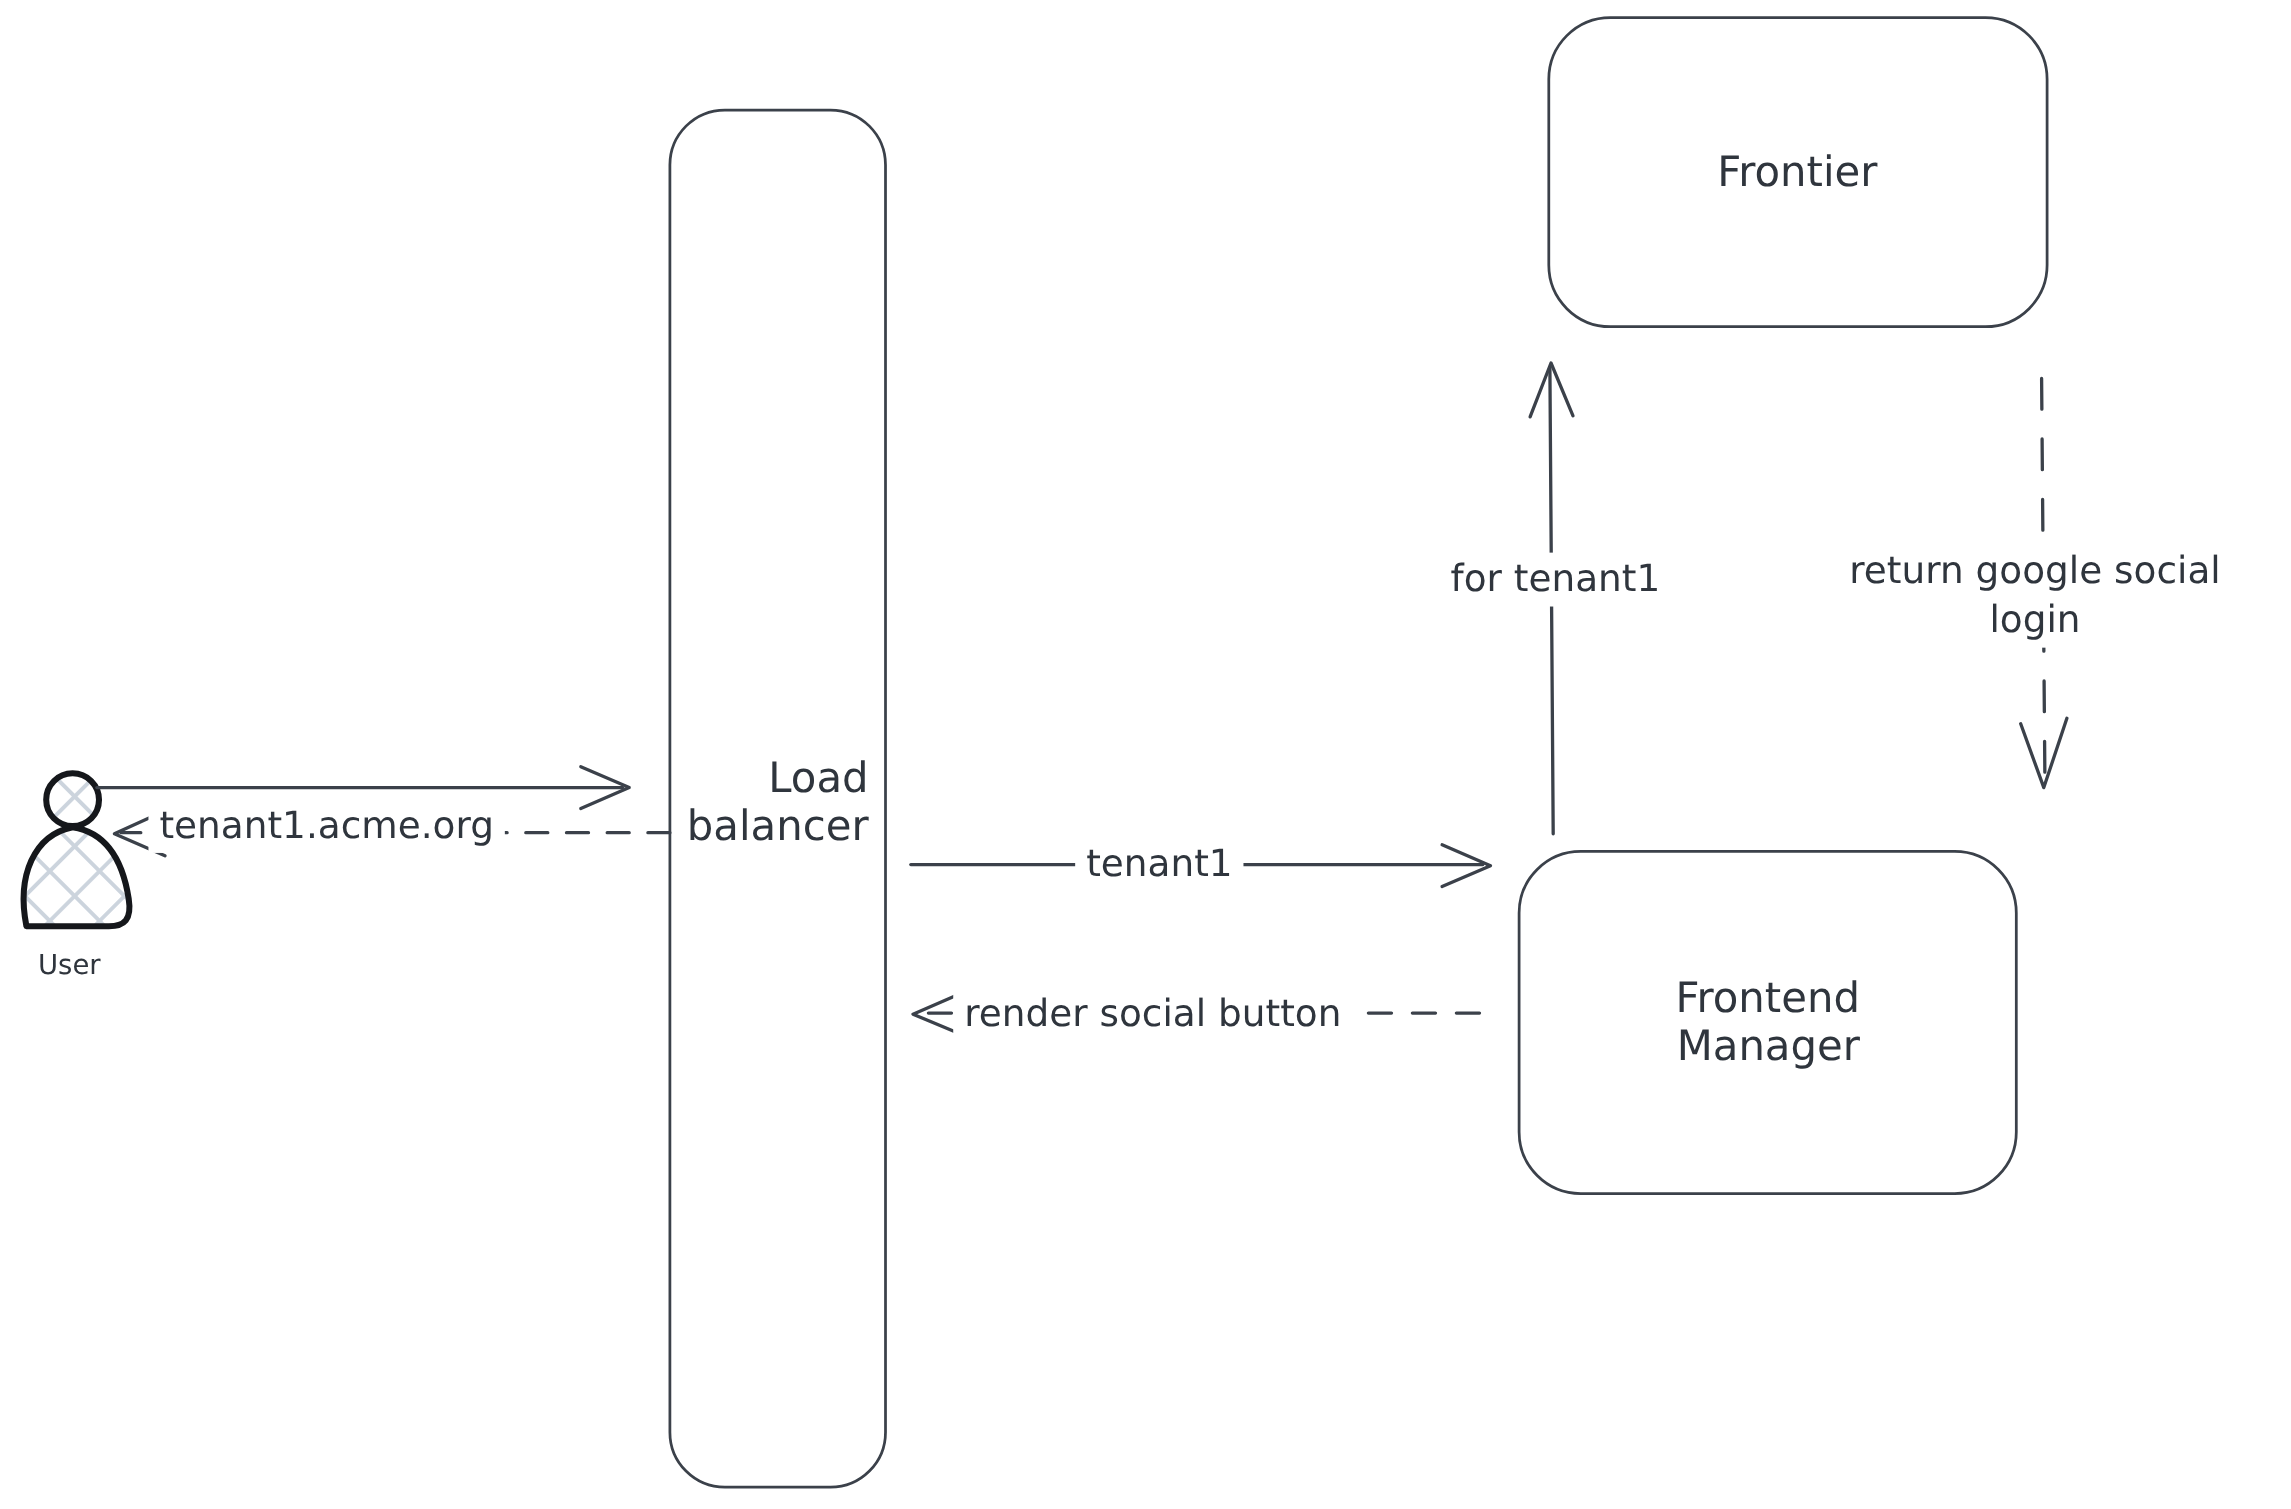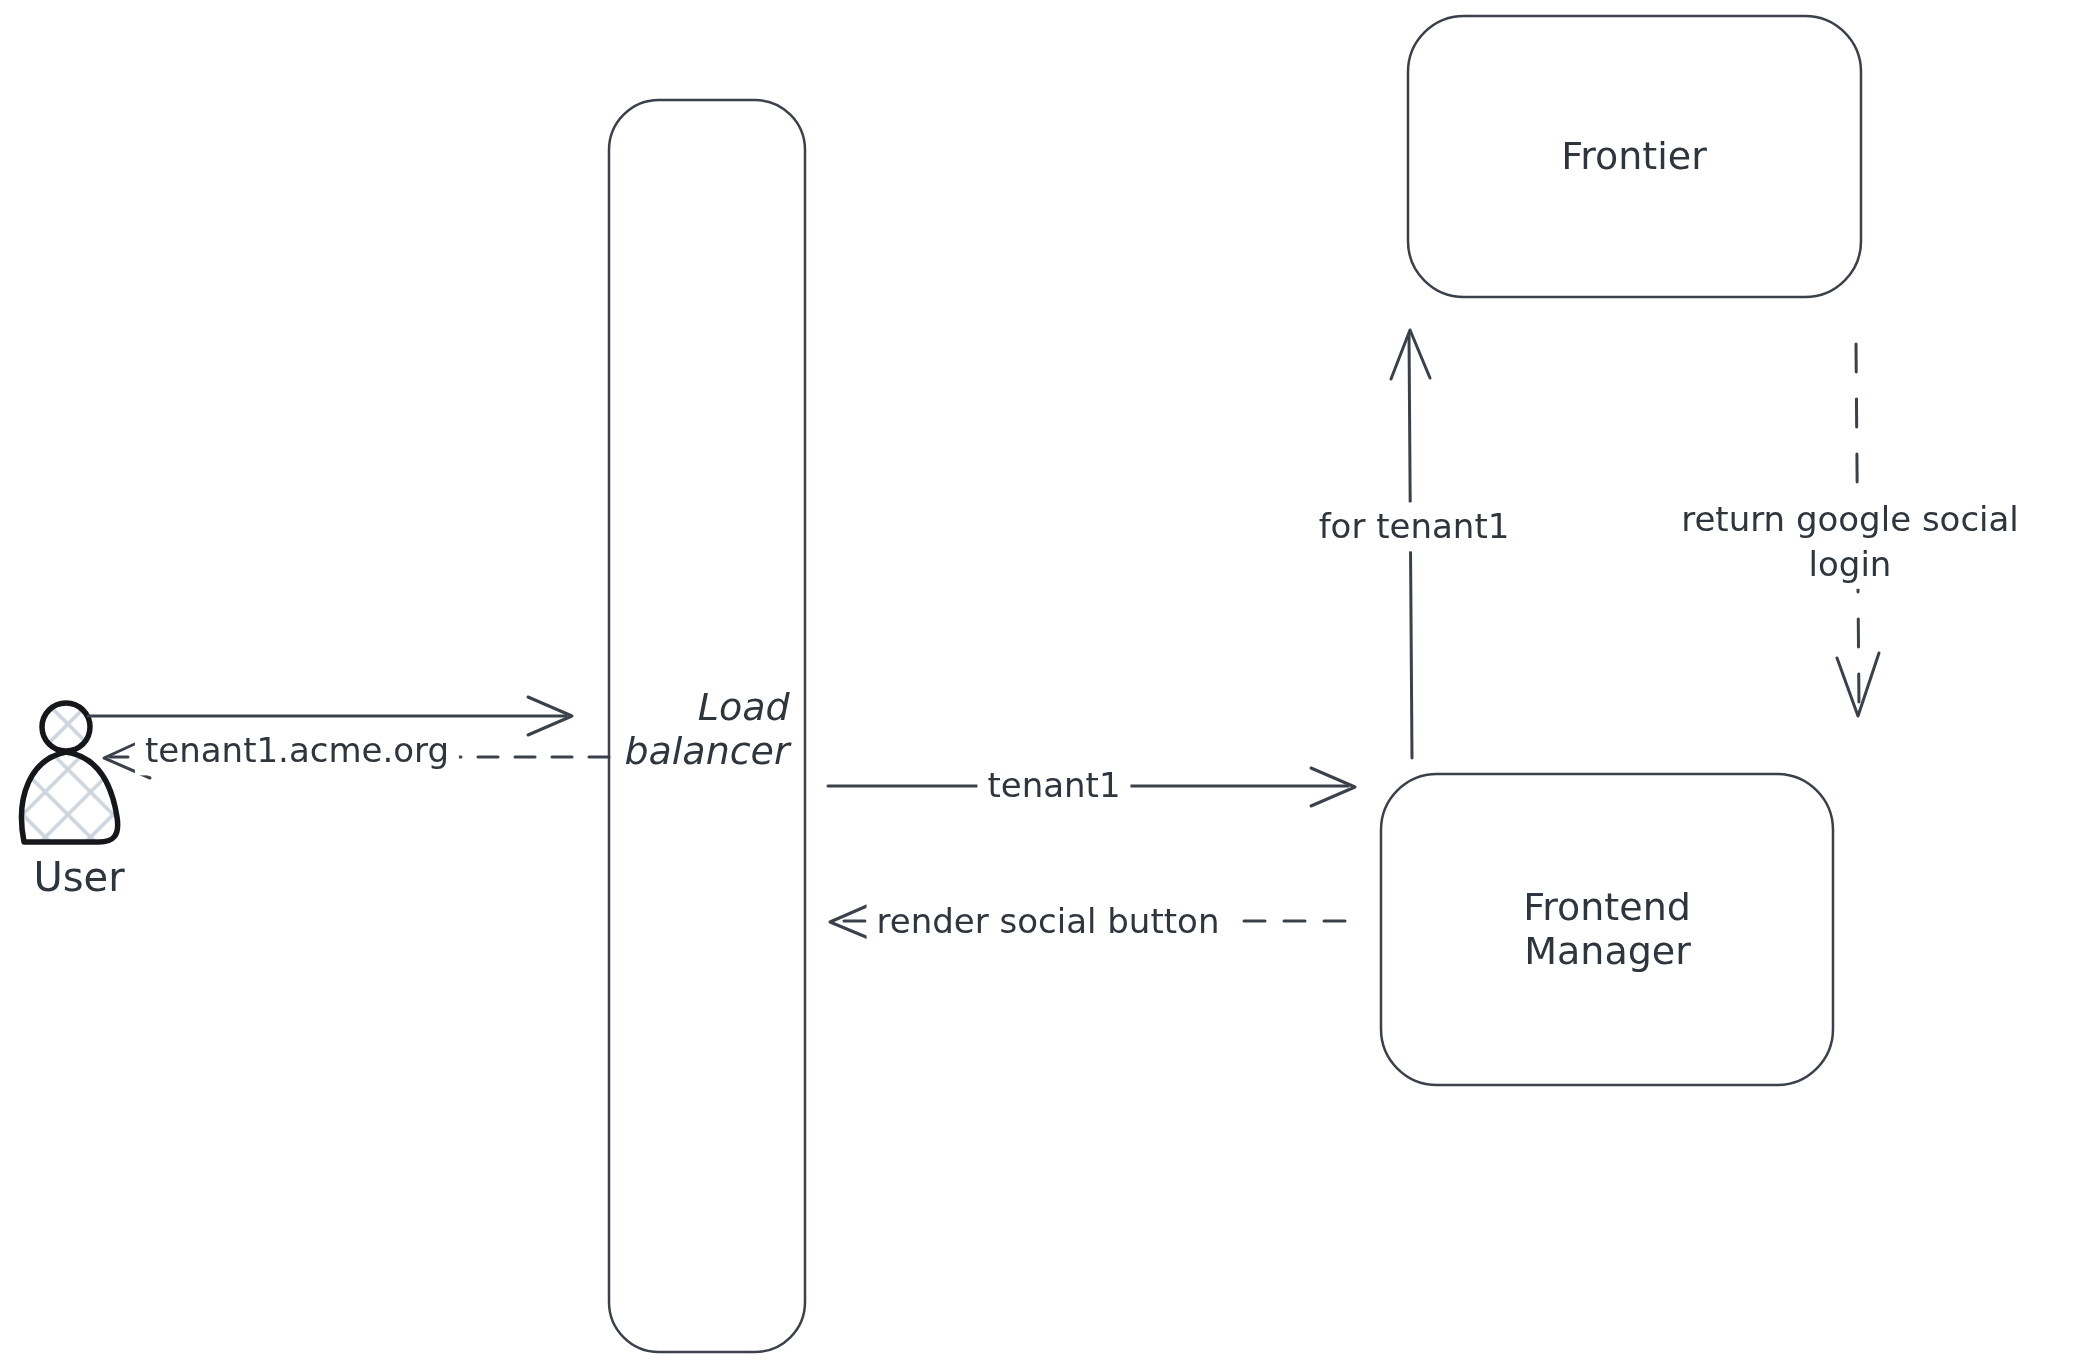--- a/index.html
+++ b/index.html
@@ -46,21 +46,21 @@
     white-space: nowrap;
     line-height: 1.16;
   }
   .node-label { font-size: 38px; text-align: right; }
   .edge-label {
     font-size: 34px;
     line-height: 1.33;
     background: var(--label-bg);
     padding: 2px 10px;
   }
-  .actor-label { font-size: 40px; margin-left: 16px; }
+  .actor-label { font-size: 25px; }
   .label span { display: block; }
 </style>
 </head>
 <body>
 
 <div class="canvas">
 
   <svg class="layer" width="2083" height="1372" viewBox="0 0 2083 1372" aria-hidden="true">
     <defs>
       <pattern id="hatch-pattern" patternUnits="userSpaceOnUse" width="32" height="32" patternTransform="rotate(45)">
@@ -104,21 +104,21 @@
     </g>
 
     <g>
       <path class="edge-line" d="M 1856 344 L 1859 708" stroke-dasharray="28 27"></path>
       <path class="arrowhead" d="M 1837 658 L 1858 716 L 1879 653"></path>
     </g>
   </svg>
 
   <div class="label actor-label" style="left:63px; top:877px;">User</div>
 
-  <div class="label node-label" style="left:707px; top:729px;font-style:italic;">
+  <div class="label node-label" style="left:707px; top:729px;">
     <span>Load</span>
     <span>balancer</span>
   </div>
 
   <div class="label node-label" style="left:1634px; top:156px;">Frontier</div>
 
   <div class="label node-label" style="left:1607px; top:929px;">
     <span>Frontend</span>
     <span>Manager</span>
   </div>

